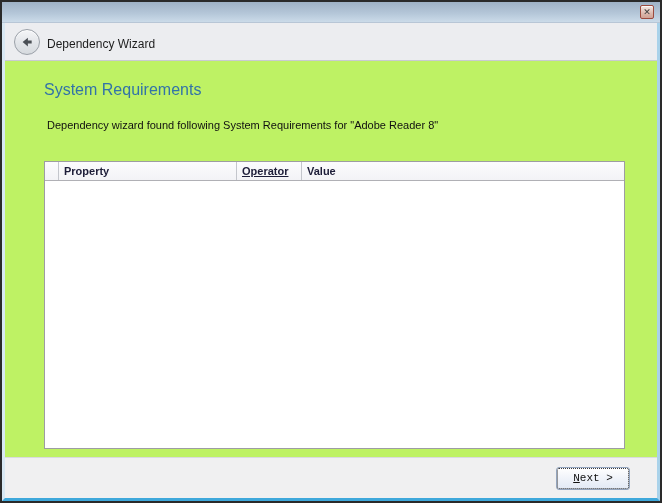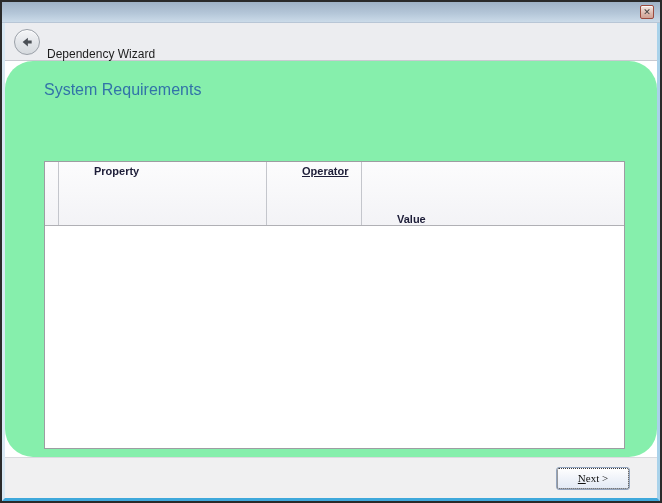--- a/index.html
+++ b/index.html
@@ -76,31 +76,30 @@
     box-shadow: inset 0 1px 0 rgba(255,255,255,0.9);
     display: flex;
     align-items: center;
     justify-content: center;
     cursor: pointer;
   }
   .back-btn svg { width: 14px; height: 14px; }
   .header-title {
     position: absolute;
     left: 42px;
-    top: 24px;
+    top: 14px;
     font-size: 12px;
     color: #1d1d1d;
   }
 
   
   .content {
     position: relative;
     flex: 1 1 auto;
-    background: #86efac;
-    border-radius: 28px;
+    background: #bef264;
   }
   .page-title {
     position: absolute;
     left: 39px;
     top: 20px;
     font-size: 16px;
     font-weight: 400;
     color: #3273a8;
   }
   .description {
@@ -121,52 +120,51 @@
     border: 1px solid #9d9da2;
     background: #ffffff;
     display: flex;
     flex-direction: column;
   }
   .thead {
     flex: 0 0 19px;
     display: flex;
     background: linear-gradient(180deg, #fcfcfd 0%, #f3f3f6 100%);
     border-bottom: 1px solid #b0b0b5;
-    gap: 30px;
   }
   .th {
     font-size: 11px;
     font-weight: bold;
     color: #1d1d38;
     padding: 3px 0 0 5px;
     border-right: 1px solid #c4c6cc;
     white-space: nowrap;
     overflow: hidden;
     cursor: default;
   }
   .th.c0 { width: 14px; padding-left: 0; }
   .th.c1 { width: 178px; }
   .th.c2 { width: 65px; text-decoration: underline; }
-  .th.c3 { flex: 1 1 auto; border-right: none; margin-top: 48px; }
+  .th.c3 { flex: 1 1 auto; border-right: none; }
   .tbody { flex: 1 1 auto; background: #ffffff; }
 
   
   .footer {
     flex: 0 0 41px;
     background: #f0f0f1;
     border-top: 1px solid #d9dade;
     display: flex;
     align-items: center;
     justify-content: flex-end;
     gap: 8px;
     padding-right: 27px;
   }
   .btn {
     height: 23px;
-    font-family: Liberation Serif, serif;
+    font-family: Liberation Mono, monospace;
     font-size: 11px;
     color: #111111;
     border-radius: 3px;
     cursor: pointer;
     position: relative;
   }
   .btn-next {
     width: 74px;
     border: 1px solid #93a4bd;
     background: linear-gradient(180deg, #ffffff 0%, #f1f4fa 45%, #e2e9f5 100%);
@@ -202,20 +200,21 @@
       <div class="back-btn">
         <svg viewBox="0 0 24 24">
           <path d="M13.5 4.5 L4.5 12 L13.5 19.5 L13.5 14.6 L20 14.6 L20 9.4 L13.5 9.4 Z" fill="#4a4f55"></path>
         </svg>
       </div>
       <span class="header-title">Dependency Wizard</span>
     </div>
 
     <div class="content">
       <div class="page-title">System Requirements</div>
+      <div class="description">Dependency wizard found following System Requirements for "Adobe Reader 8"</div>
 
       <div class="req-table">
         <div class="thead">
           <div class="th c0"></div>
           <div class="th c1">Property</div>
           <div class="th c2">Operator</div>
           <div class="th c3">Value</div>
         </div>
         <div class="tbody"></div>
       </div>

